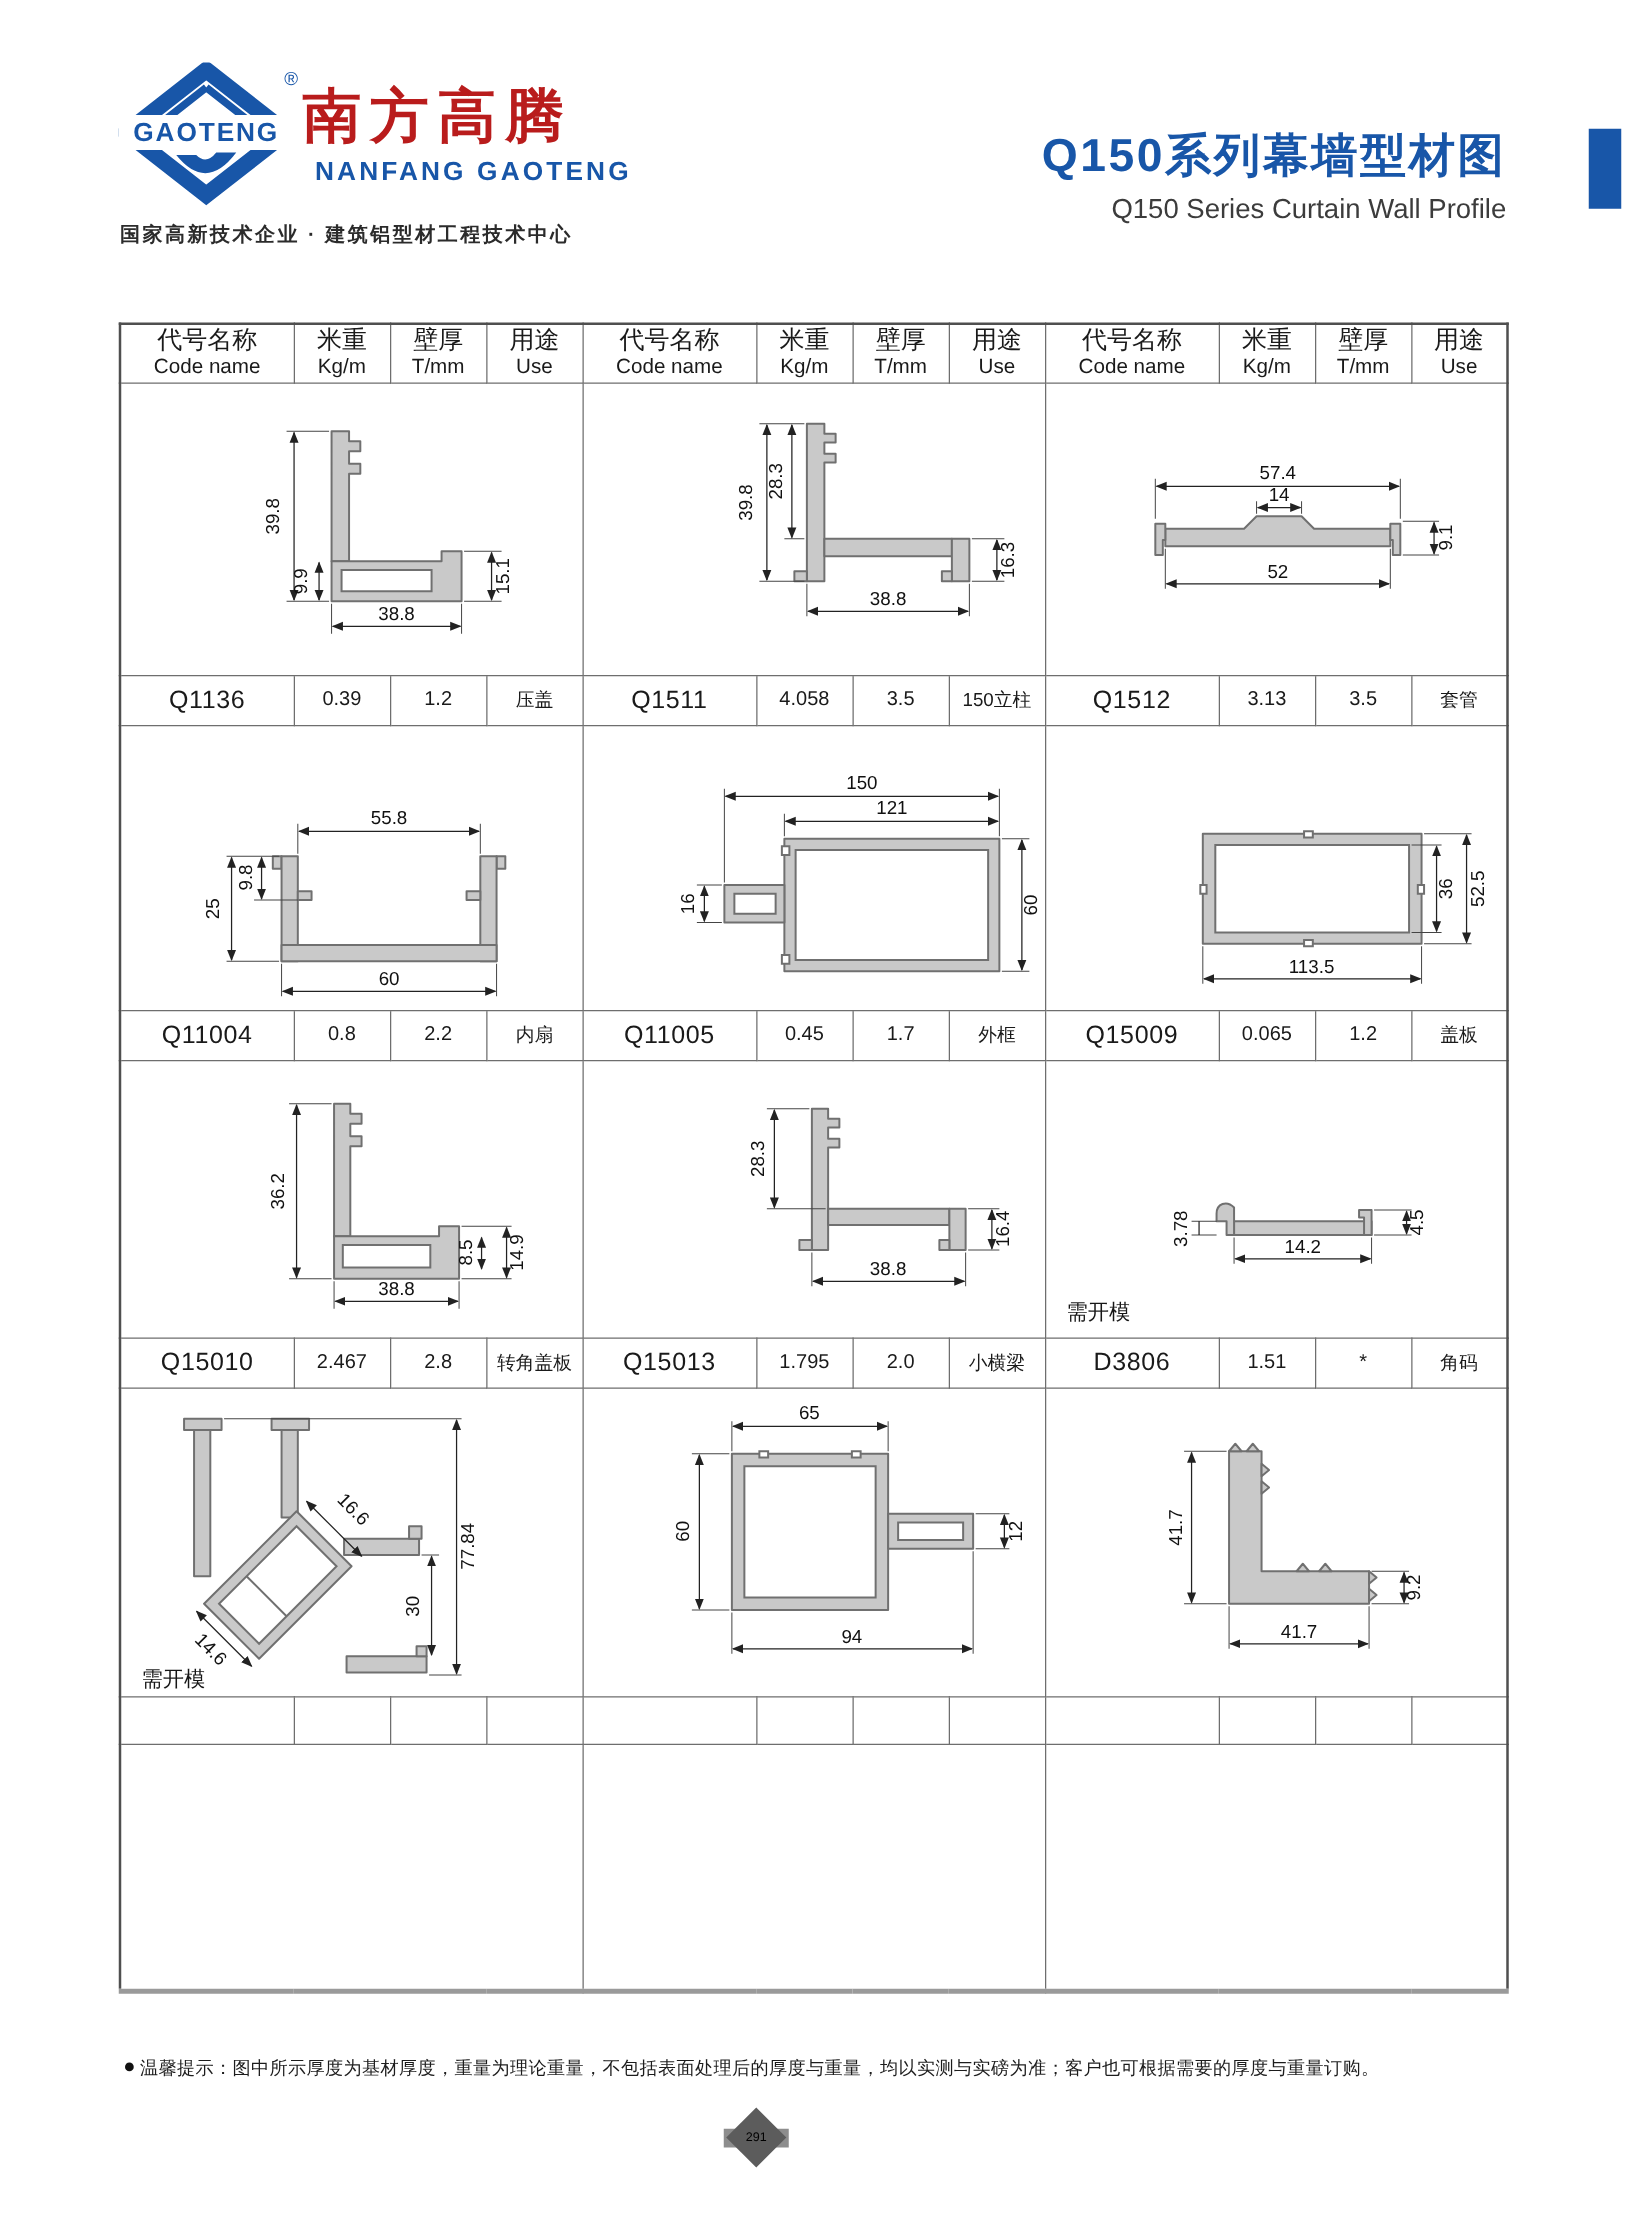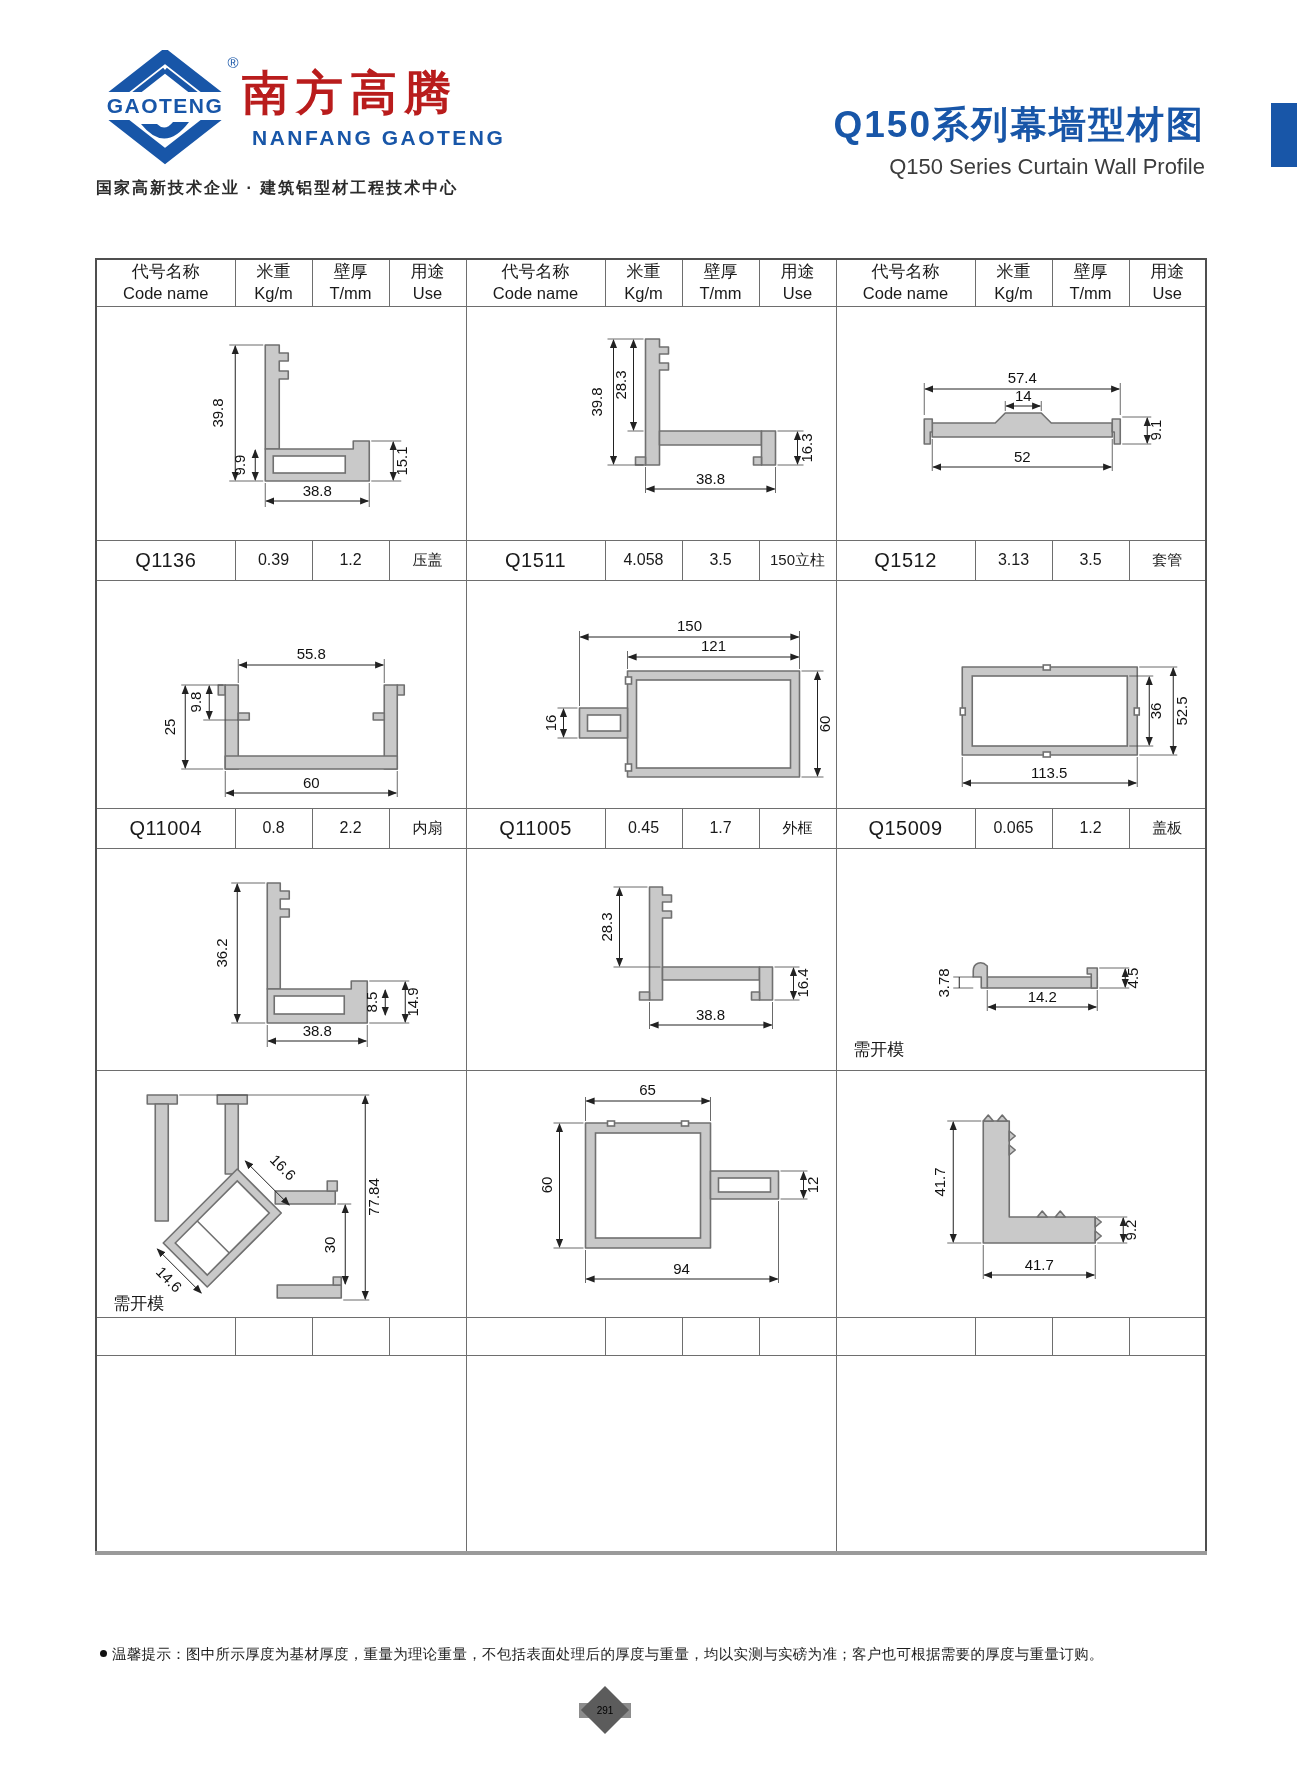--- a/index.html
+++ b/index.html
@@ -17,21 +17,21 @@
             color:#1856a8;letter-spacing:2px;}
   .title-en{position:absolute;right:95px;top:154px;font-size:22px;color:#3c3c3c;}
   .blue-bar{position:absolute;right:3px;top:103px;width:26px;height:64px;background:#1856a8;}
   
   table.profiles{position:absolute;left:95px;top:258px;width:1110px;border-collapse:collapse;
                  table-layout:fixed;border:2px solid #4f4f4f;border-bottom:4px solid #9a9a9a;}
   table.profiles td,table.profiles th{border:1px solid #6e6e6e;padding:0;text-align:center;
                  vertical-align:middle;overflow:hidden;}
   td.gs,th.gs{border-left:2px solid #4f4f4f;}
   th{font-weight:normal;}
-  .hzh{font-size:17px;line-height:22px;}
+  .hzh{font-size:20px;line-height:22px;}
   .hen{font-size:16.5px;line-height:21px;}
   td.code{font-size:20px;letter-spacing:0.5px;}
   td.num{font-size:16px;}
   td.use{font-size:15px;}
   td.draw{vertical-align:top;}
   td.draw svg{display:block;}
   
   .prof{fill:#c9c9c9;stroke:#707070;stroke-width:1.6;stroke-linejoin:round;}
   .hole{fill:#ffffff;stroke:#707070;stroke-width:1.6;}
   .rib{stroke:#707070;stroke-width:1.6;}
@@ -419,20 +419,34 @@
           <line class="dim" x1="288" y1="120" x2="288" y2="138"></line>
           <text class="dt" x="112" y="134" transform="rotate(-90 112 134)">3.78</text>
           <text class="dt" x="205" y="153">14.2</text>
           <text class="dt" x="301" y="129" transform="rotate(-90 301 129)">4.5</text>
         </g>
         <text class="mold" x="16" y="206">需开模</text>
       </svg>
     </td>
   </tr>
 
+  <tr style="height:40px">
+    <td class="code">Q15010</td>
+    <td class="num">2.467</td>
+    <td class="num">2.8</td>
+    <td class="use">转角盖板</td>
+    <td class="code gs">Q15013</td>
+    <td class="num">1.795</td>
+    <td class="num">2.0</td>
+    <td class="use">小横梁</td>
+    <td class="code gs">D3806</td>
+    <td class="num">1.51</td>
+    <td class="num">*</td>
+    <td class="use">角码</td>
+  </tr>
 
   <tr style="height:247px">
     <td class="draw" colspan="4">
       <svg width="100%" height="245" viewBox="0 0 368 245">
         <g>
           <rect class="prof" x="50" y="24" width="30" height="9"></rect>
           <rect class="prof" x="58" y="33" width="13" height="117"></rect>
           <rect class="prof" x="120" y="24" width="30" height="9"></rect>
           <rect class="prof" x="128" y="33" width="13" height="70"></rect>
           <path class="prof" d="M66,172 L140,98 L184,142 L110,216 Z"></path>

